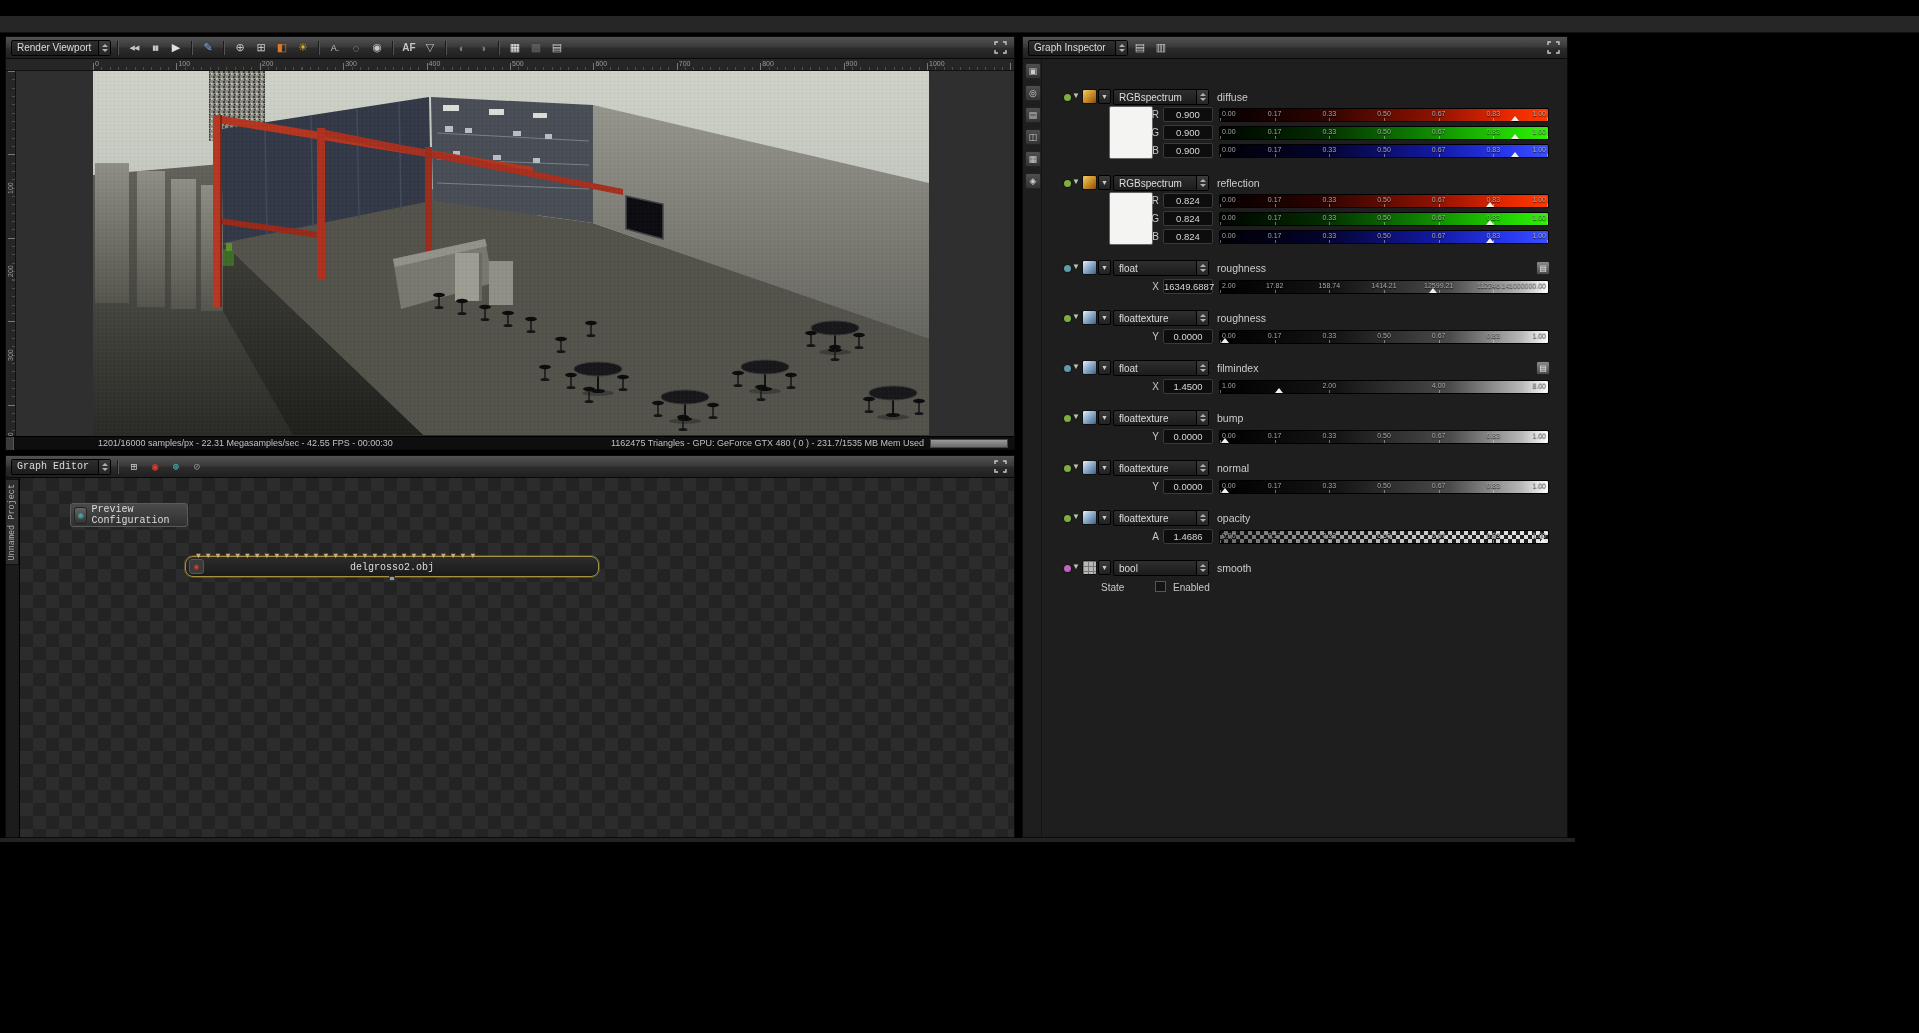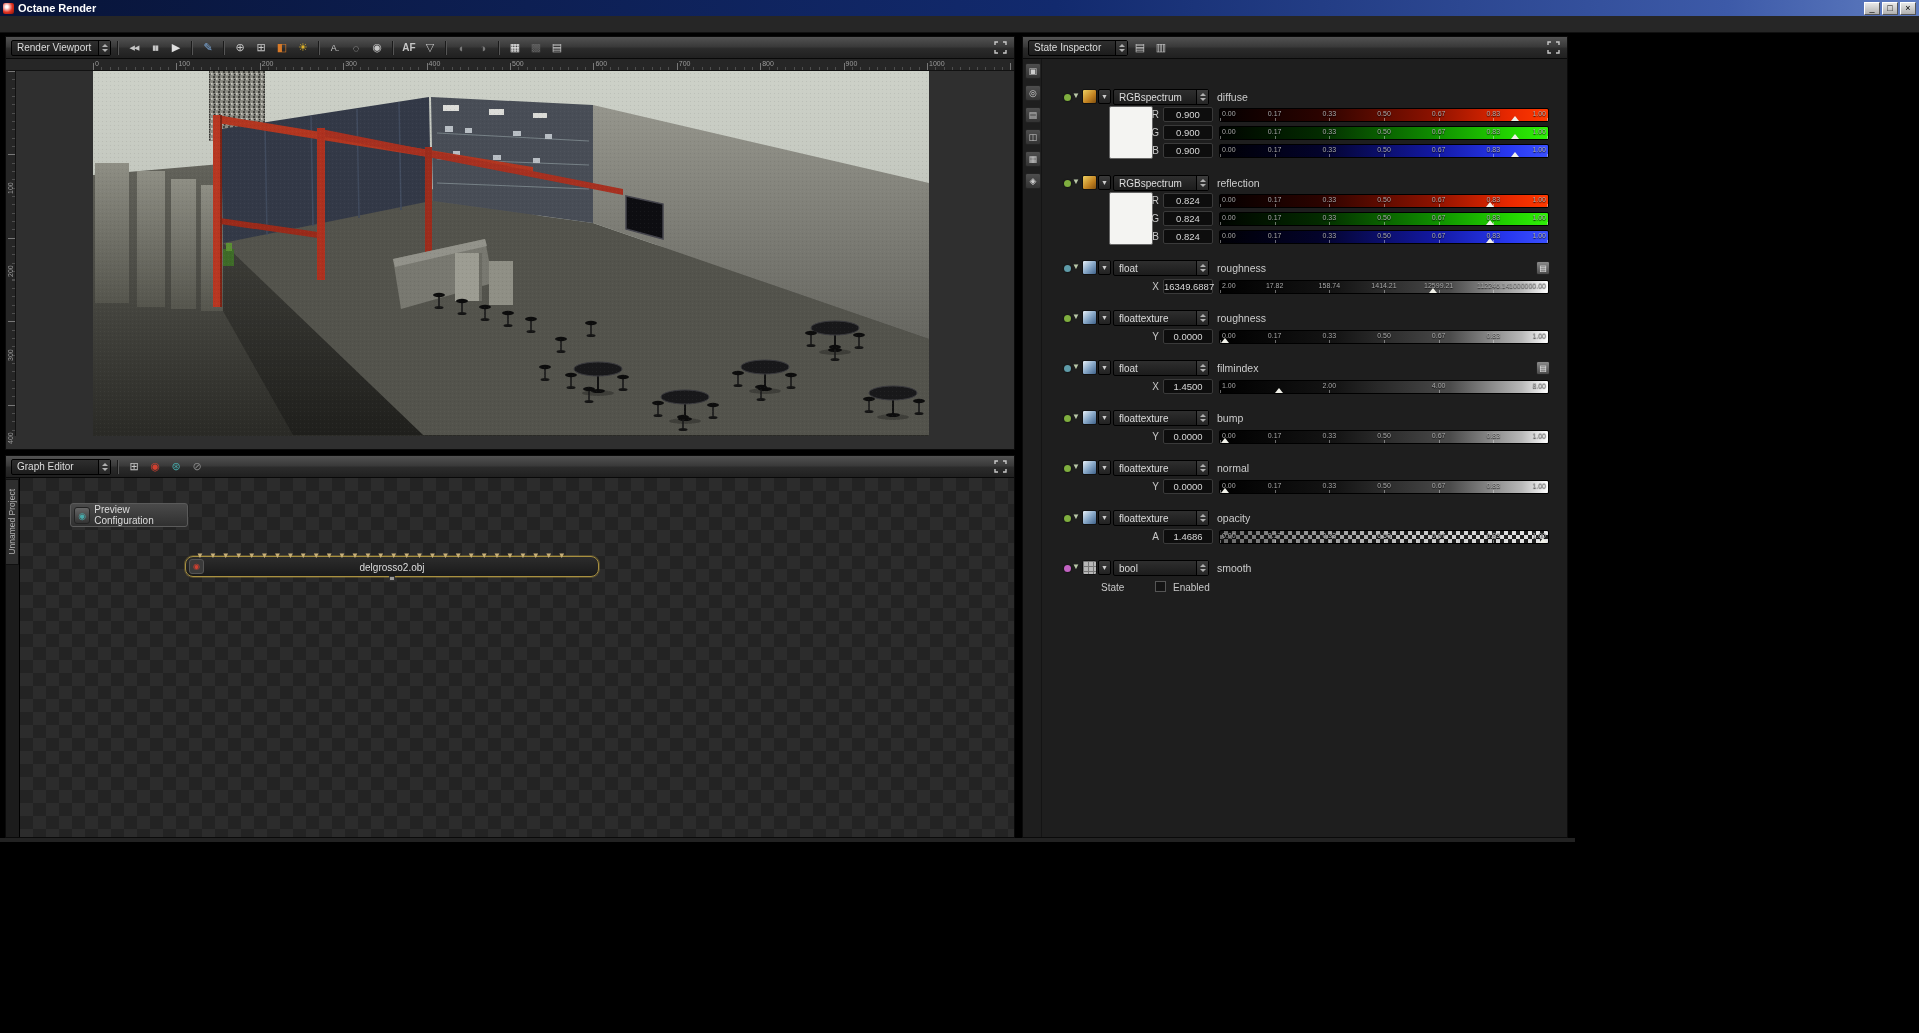--- a/index.html
+++ b/index.html
@@ -62,21 +62,21 @@
   .render-image { position:absolute; left:87px; top:34px; width:836px; height:365px; background:#bfc3bb; }
   .render-image svg { display:block; }
   .vstatus { position:absolute; left:0; right:0; bottom:0; height:13px; background:#0e0e0e;
     border-top:1px solid #000; display:flex; align-items:center; font-size:9px; color:#c0c0c0; white-space:nowrap; }
   .vstatus .corner { width:8px; height:13px; background:#3a3a3a; border-right:1px solid #555; }
   .status-left { margin-left:84px; }
   .status-right { margin-left:auto; }
   .hthumb { width:78px; height:9px; background:linear-gradient(#9a9a9a,#6a6a6a); border:1px solid #444; margin:0 6px; }
 
   
-  #graph-panel { left:5px; top:455px; width:1010px; height:383px; background:#1c1c1c; }
+  #graph-panel { left:5px; top:455px; width:1010px; height:383px; background:#1c1c1c;font-family:Liberation Mono, monospace; }
   .project-tab { position:absolute; left:0; top:23px; width:13px; height:86px; background:#2e2e2e;
     border:1px solid #101010; border-left:none; display:flex; align-items:center; justify-content:center; }
   .project-tab span { writing-mode:vertical-rl; transform:rotate(180deg); font-size:8.5px; color:#b0b0b0; white-space:nowrap; }
   .gcanvas { position:absolute; left:13px; top:22px; right:0; bottom:0; background-color:#232323;
     background-image:linear-gradient(45deg,#2c2c2c 25%,transparent 25% 75%,#2c2c2c 75%),
                      linear-gradient(45deg,#2c2c2c 25%,transparent 25% 75%,#2c2c2c 75%);
     background-size:26px 26px; background-position:0 0,13px 13px; border-left:1px solid #000; }
   .preview-btn { position:absolute; left:50px; top:25px; width:118px; height:24px;
     background:linear-gradient(#4a4a4a,#303030); border:1px solid #5a5a5a; border-radius:3px;
     display:flex; align-items:center; gap:4px; padding-left:3px; }
@@ -148,29 +148,20 @@
   .checkbox { position:absolute; left:112px; top:3px; width:11px; height:11px; background:#141414; border:1px solid #555; }
   .state-value { position:absolute; left:130px; top:4px; font-size:10px; color:#c8c8c8; }
 
   .bottom-strip { position:absolute; left:0; top:838px; width:1575px; height:4px; background:#222; }
 </style>
 </head>
 <body>
 
 <div id="app">
 
-  <div class="titlebar">
-    <span class="app-icon"></span>
-    <span class="title-text">Octane Render</span>
-    <span class="win-buttons">
-      <span class="winbtn">_</span>
-      <span class="winbtn">□</span>
-      <span class="winbtn">×</span>
-    </span>
-  </div>
 
   <div class="menubar">
     <span class="menu-item">File</span>
     <span class="menu-item">File</span>
   </div>
 
   <div class="panel" id="viewport-panel">
     <div class="ptoolbar">
       <div class="dropdown tbdd">
         <span class="dd-label">Render Viewport</span>
@@ -366,20 +357,26 @@
             <use href="#stool" x="742" y="276"></use>
           <use href="#table" x="800" y="322"></use>
           <use href="#stool" x="776" y="328"></use>
             <use href="#stool" x="826" y="330"></use>
         </g>
 
         <rect x="0" y="0" width="836" height="365" fill="url(#grainp)" opacity=".12"></rect>
       </svg>
     </div>
 
+    <div class="vstatus">
+      <span class="corner"></span>
+      <span class="status-left">1201/16000 samples/px - 22.31 Megasamples/sec - 42.55 FPS - 00:00:30</span>
+      <span class="status-right">1162475 Triangles - GPU: GeForce GTX 480 ( 0 ) - 231.7/1535 MB Mem Used</span>
+      <span class="hthumb"></span>
+    </div>
   </div>
 
   <div class="panel" id="graph-panel">
     <div class="ptoolbar">
       <div class="dropdown tbdd">
         <span class="dd-label">Graph Editor</span>
         <span class="spin">
             <i class="tri-u"></i>
             <i class="tri-d"></i>
           </span>
@@ -410,21 +407,21 @@
         <span class="nicon">◉</span>
         <div class="nlabel">delgrosso2.obj</div>
         <span class="outpin"></span>
       </div>
     </div>
   </div>
 
   <div class="panel" id="inspector-panel">
     <div class="ptoolbar">
       <div class="dropdown tbdd">
-        <span class="dd-label">State Inspector</span>
+        <span class="dd-label">Graph Inspector</span>
         <span class="spin">
             <i class="tri-u"></i>
             <i class="tri-d"></i>
           </span>
       </div>
       <span class="tbtn">▤</span>
       <span class="tbtn">▥</span>
       <span class="tbtn fsbtn">
         <svg width="13" height="13" viewBox="0 0 13 13">
             <path d="M1 4V1h3M9 1h3v3M12 9v3H9M4 12H1V9" stroke="#c8c8c8" stroke-width="1.4" fill="none"></path>

